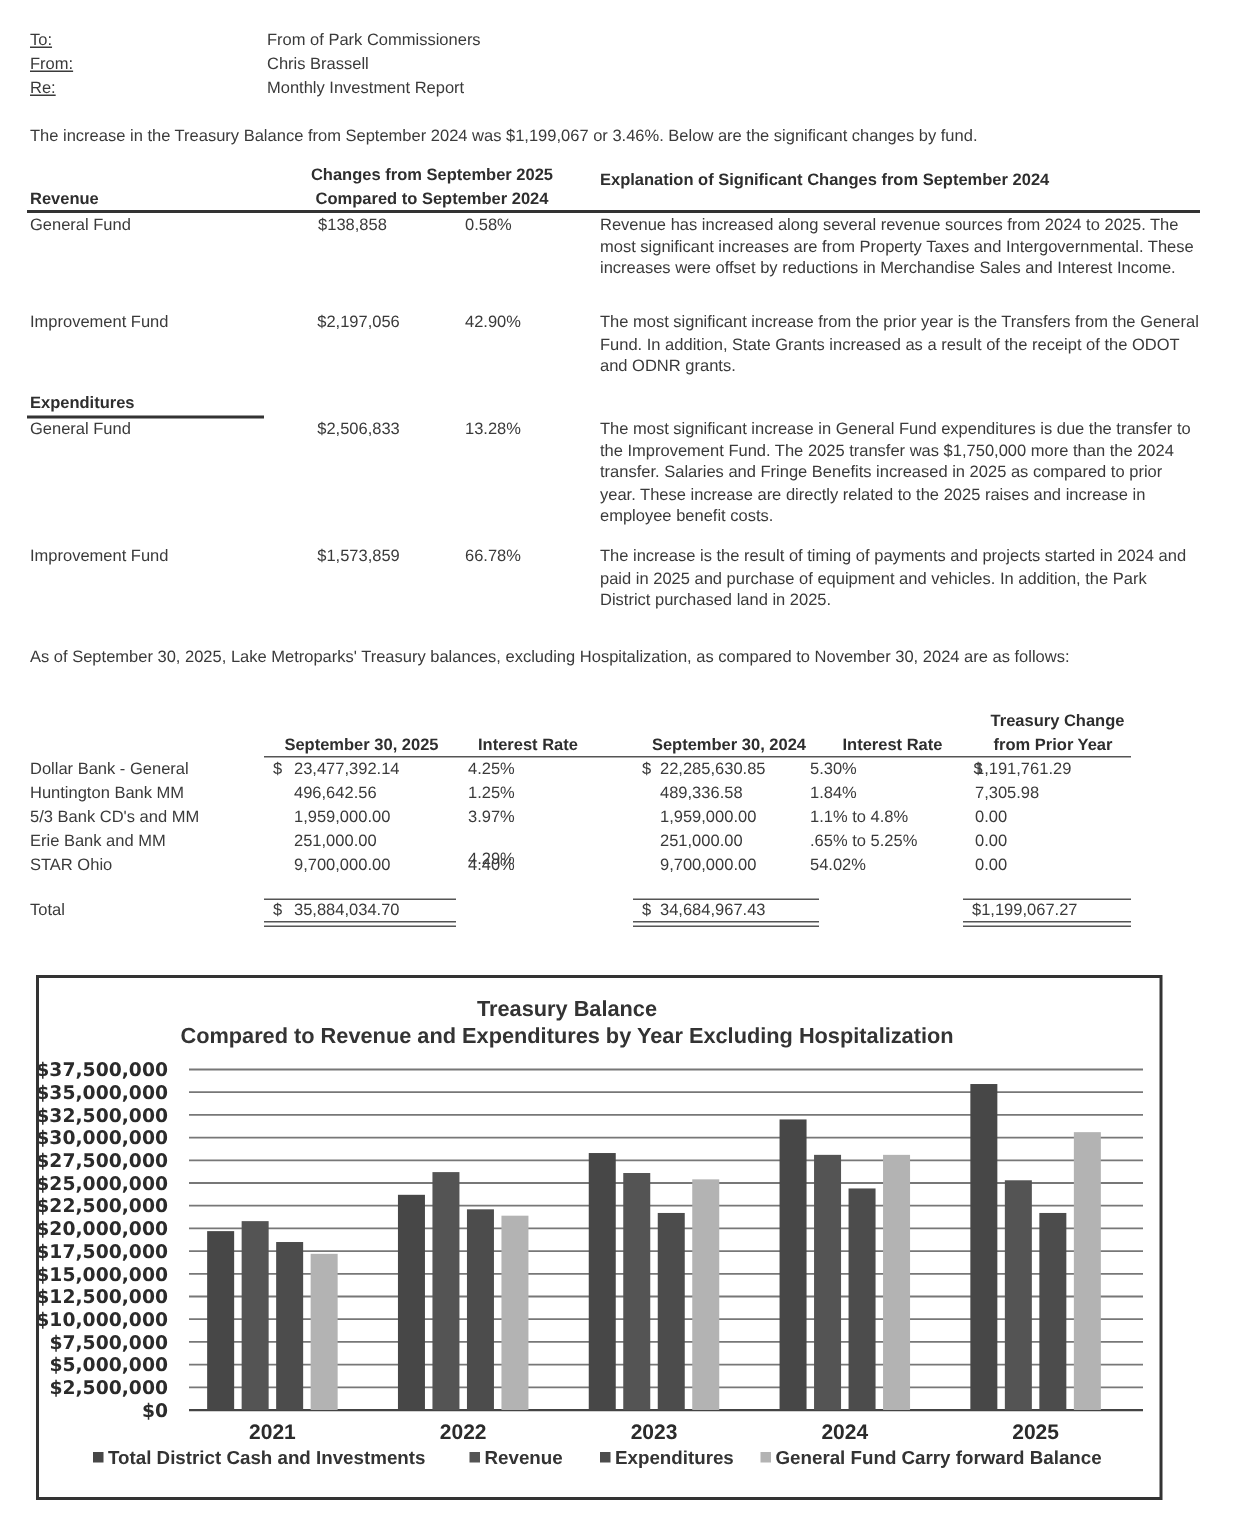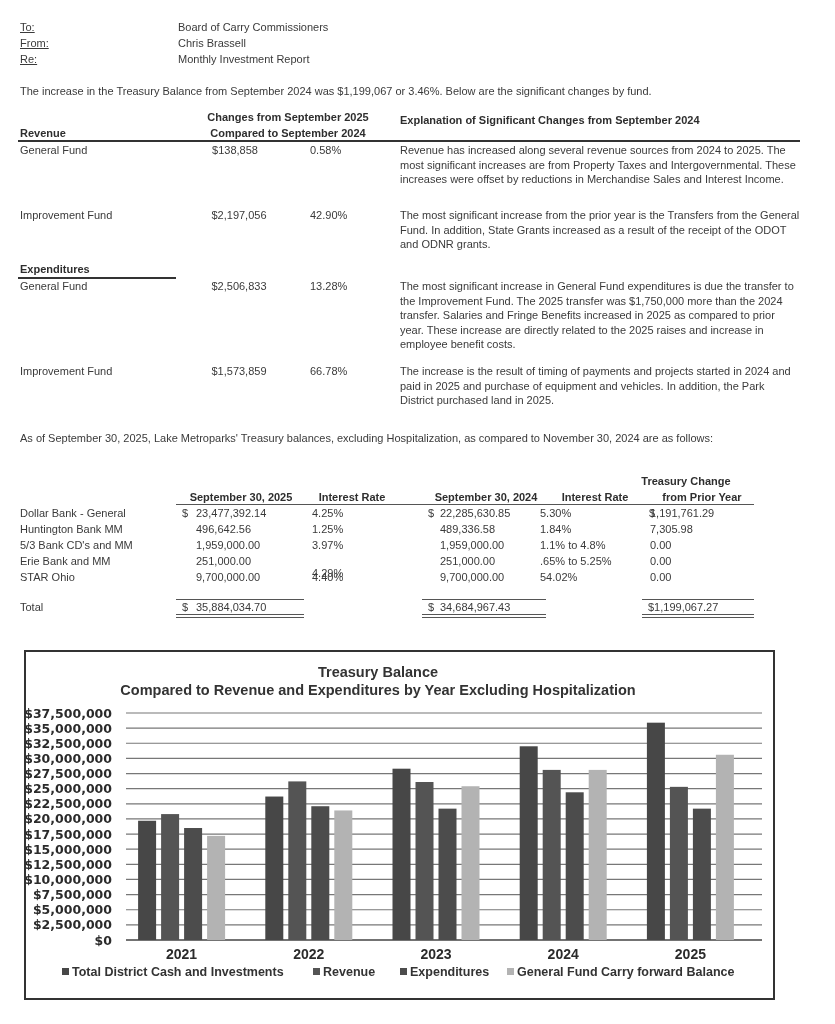--- a/index.html
+++ b/index.html
@@ -20,21 +20,21 @@
   #chart-svg { position: absolute; left: 0; top: 0; }
   .ytick { font-family: "DejaVu Sans", sans-serif; font-weight: bold; font-size: 12.5px; fill: #2b2b2b; }
   .xtick { font-family: "Liberation Sans", sans-serif; font-weight: bold; font-size: 14px; fill: #2b2b2b; }
   .ctitle { font-family: "Liberation Sans", sans-serif; font-size: 14.5px; fill: #333; font-weight: bold; }
   .leg { font-family: "Liberation Sans", sans-serif; font-weight: bold; font-size: 12.5px; fill: #333; }
 </style>
 </head>
 <body>
 
 <div class="abs hdr-lbl" style="top:21px">To:</div>
-<div class="abs hdr-val" style="top:21px">Board of Carry Commissioners</div>
+<div class="abs hdr-val" style="top:21px">From of Park Commissioners</div>
 <div class="abs hdr-lbl" style="top:37px">From:</div>
 <div class="abs hdr-val" style="top:37px">Chris Brassell</div>
 <div class="abs hdr-lbl" style="top:53px">Re:</div>
 <div class="abs hdr-val" style="top:53px">Monthly Investment Report</div>
 
 <div class="abs" style="left:20px; top:85px">The increase in the Treasury Balance from September 2024 was $1,199,067 or 3.46%.   Below are the significant changes by fund.</div>
 
 <div class="abs bold c" style="left:196px; top:111px; width:184px">Changes from September 2025</div>
 <div class="abs bold" style="left:20px; top:127px">Revenue</div>
 <div class="abs bold c" style="left:196px; top:127px; width:184px">Compared to September 2024</div>
@@ -65,21 +65,21 @@
 <div>
   <div class="abs" style="left:20px; top:365px">Improvement Fund</div>
   <div class="abs c" style="left:204px; top:365px; width:70px">$1,573,859</div>
   <div class="abs r" style="left:310px; top:365px; width:62px">66.78%</div>
   <div class="para" style="left:400px; top:364px; width:400px">The increase is the result of timing of payments and projects started in 2024 and paid in 2025 and purchase of equipment and vehicles. In addition, the Park District purchased land in 2025.</div>
 </div>
 
 <div class="para" style="left:20px; top:431px; width:720px">As of September 30, 2025, Lake Metroparks' Treasury balances, excluding Hospitalization, as compared to November 30, 2024 are as follows:</div>
 
 <div>
-  <div class="abs bold c" style="left:636px; top:475px; width:100px">Treasury Change</div>
+  <div class="abs bold c" style="left:655px; top:475px; width:100px">Treasury Change</div>
   <div class="abs bold c" style="left:176px; top:491px; width:130px">September 30, 2025</div>
   <div class="abs bold c" style="left:312px; top:491px; width:80px">Interest Rate</div>
   <div class="abs bold c" style="left:422px; top:491px; width:128px">September 30, 2024</div>
   <div class="abs bold c" style="left:554px; top:491px; width:82px">Interest Rate</div>
   <div class="abs bold c" style="left:652px; top:491px; width:100px">from Prior Year</div>
   <div class="hline thin" style="left:176px; top:504px; width:578px"></div>
 
   <div id="bal-rows">
       <div>
         <div class="abs" style="left:20px; top:507px">Dollar Bank - General</div>

